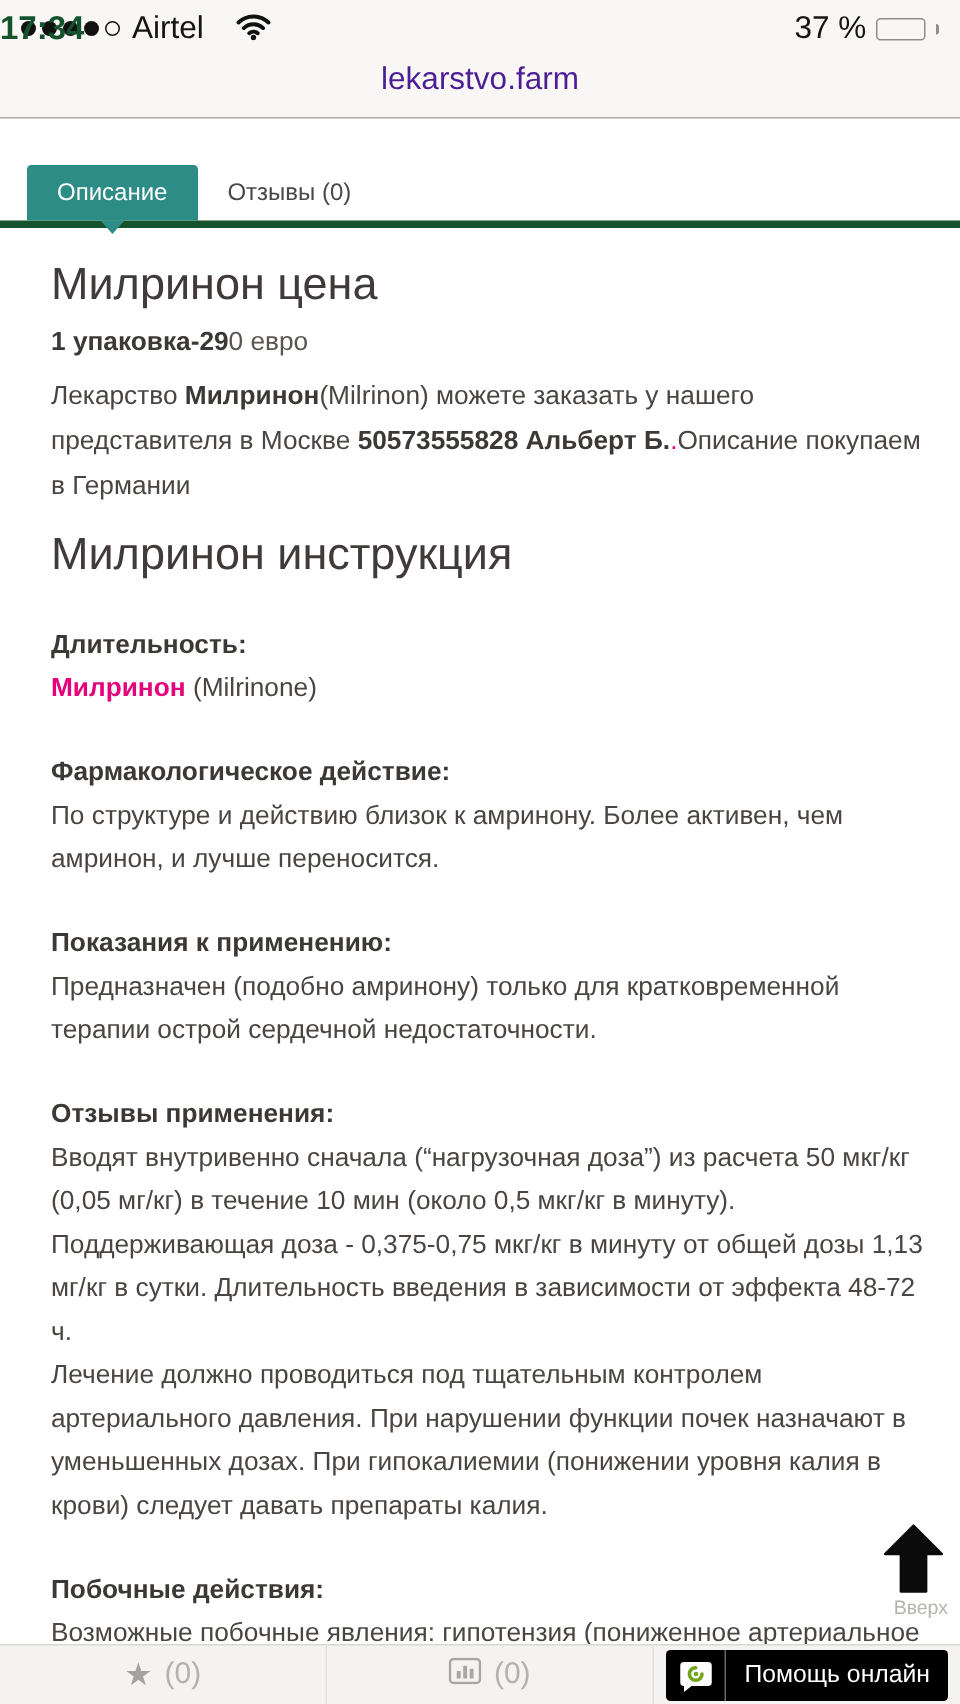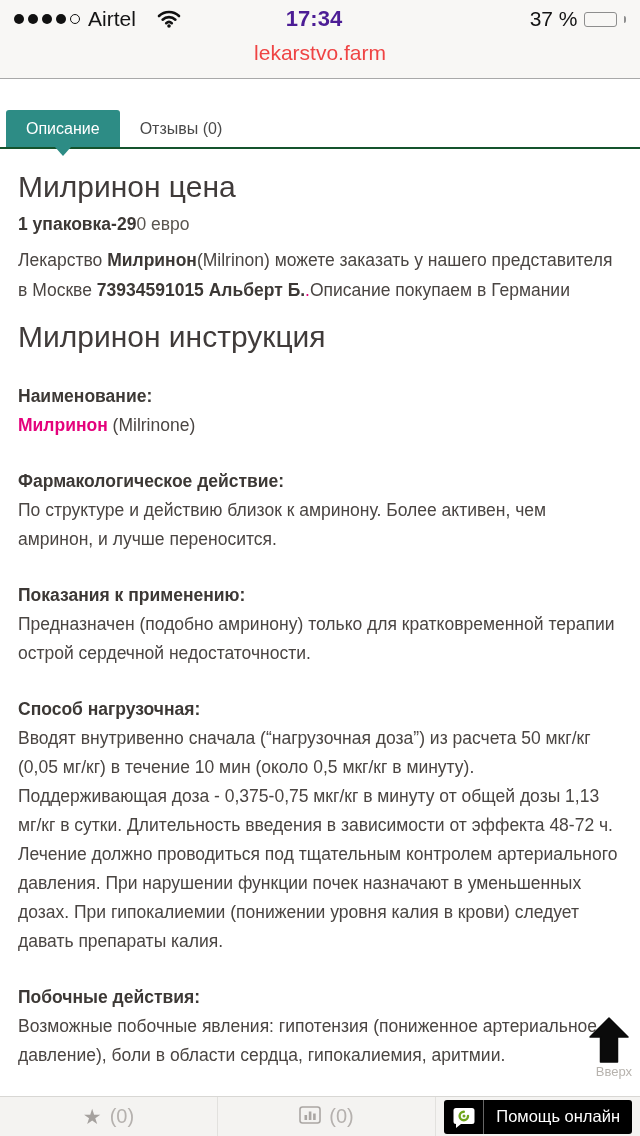--- a/index.html
+++ b/index.html
@@ -12,37 +12,37 @@
     color:#4a4542;
   }
   
   .topbar { background:#f8f7f5; border-bottom:1px solid #a9a9a9; height:79px; position:relative; }
   .status-row { display:flex; align-items:center; padding:6px 14px 0 14px; height:32px; position:relative; }
   .signal { display:flex; align-items:center; gap:4px; margin-right:8px; }
   .dot { width:10px; height:10px; border-radius:50%; background:#111; }
   .dot.hollow { background:transparent; border:1.5px solid #111; }
   .carrier { font-size:21px; color:#141414; margin-right:21px; }
   .wifi { margin-top:2px; }
-  .clock { position:absolute; left:0; right:12px; text-align:center; font-size:22px; font-weight:bold; color:#4c1d95; }
+  .clock { position:absolute; left:0; right:12px; text-align:left; font-size:22px; font-weight:bold; color:#14532d; }
   .batt-group { margin-left:auto; display:flex; align-items:center; gap:6px; }
   .batt-pct { font-size:21px; color:#141414; }
   .batt-body { width:33px; height:15px; border:1px solid #8e8e8e; border-radius:3px; padding:1.5px; position:relative; }
   .batt-fill { width:37%; height:100%; background:#f7c531; border-radius:1px; }
   .batt-cap { width:2.5px; height:7px; background:#8e8e8e; border-radius:0 2px 2px 0; margin-left:1px; }
   .url-row { text-align:center; padding-top:9px; }
-  .url-text { font-size:21px; color:#ef4444; }
+  .url-text { font-size:21px; color:#4c1d95; }
   
-  .tabs { margin-top:31px; padding-left:6px; border-bottom:2px solid #14532d; display:flex; position:relative; }
+  .tabs { margin-top:31px; padding-left:18px; border-bottom:5px solid #14532d; display:flex; position:relative; }
   .tab { font-size:16px; padding:10px 20px 9px 20px; cursor:pointer; }
   .tab.active { background:#2d8c85; color:#ffffff; border-radius:3px 3px 0 0; position:relative; }
   .tab.active::after { content:""; position:absolute; top:100%; left:50%; margin-left:-8px;
       border-left:8px solid transparent; border-right:8px solid transparent; border-top:9px solid #2d8c85; }
   .tab.inactive { color:#494949; }
   
-  .content { padding:0 18px; }
+  .content { padding:0 18px;margin-left:16px; }
   h1, h2 { font-weight:400; color:#403b3a; font-size:30px; line-height:36px; }
   .h-price { margin-top:20px; }
   .price-line { margin-top:9px; font-size:17.5px; color:#5a554f; }
   .h-buy { margin-top:21px; }
   .para { margin-top:10px; font-size:17.5px; line-height:30px; color:#4a4542; }
   .h-instr { margin-top:14px; }
   .sec-label { margin-top:27px; font-size:17.5px; font-weight:bold; color:#3c3835; line-height:29px; }
   .sec-text { font-size:17.5px; line-height:29px; color:#4a4542; white-space:pre-line; }
   .seg-bold { font-weight:bold; color:#3c3835; }
   .seg-pink-bold { font-weight:bold; color:#e4027c; }
@@ -100,34 +100,34 @@
 
 <div class="tabs">
   <div class="tab active">Описание</div>
   <div class="tab inactive">Отзывы (0)</div>
 </div>
 
 <div class="content">
   <h1 class="h-price">Милринон цена</h1>
   <div class="price-line"><span class="seg-bold">1 упаковка-29</span><span class="seg-normal">0 евро</span></div>
 
-  <div class="para"><span class="seg-normal">Лекарство </span><span class="seg-bold">Милринон</span><span class="seg-normal">(Milrinon) можете заказать у нашего представителя в Москве </span><span class="seg-bold">73934591015 Альберт Б.</span><span class="seg-pink">.</span><span class="seg-normal">Описание покупаем в Германии</span></div>
+  <div class="para"><span class="seg-normal">Лекарство </span><span class="seg-bold">Милринон</span><span class="seg-normal">(Milrinon) можете заказать у нашего представителя в Москве </span><span class="seg-bold">50573555828 Альберт Б.</span><span class="seg-pink">.</span><span class="seg-normal">Описание покупаем в Германии</span></div>
 
   <h2 class="h-instr">Милринон инструкция</h2>
 
-  <div class="sec-label">Наименование:</div>
+  <div class="sec-label">Длительность:</div>
   <div class="sec-text"><span class="seg-pink-bold">Милринон</span><span class="seg-normal"> (Milrinone)</span></div>
 
   <div class="sec-label">Фармакологическое действие:</div>
   <div class="sec-text">По структуре и действию близок к амринону. Более активен, чем амринон, и лучше переносится.</div>
 
   <div class="sec-label">Показания к применению:</div>
   <div class="sec-text">Предназначен (подобно амринону) только для кратковременной терапии острой сердечной недостаточности.</div>
 
-  <div class="sec-label">Способ нагрузочная:</div>
+  <div class="sec-label">Отзывы применения:</div>
   <div class="sec-text">Вводят внутривенно сначала (“нагрузочная доза”) из расчета 50 мкг/кг (0,05 мг/кг) в течение 10 мин (около 0,5 мкг/кг в минуту). Поддерживающая доза - 0,375-0,75 мкг/кг в минуту от общей дозы 1,13 мг/кг в сутки. Длительность введения в зависимости от эффекта 48-72 ч.
 Лечение должно проводиться под тщательным контролем артериального давления. При нарушении функции почек назначают в уменьшенных дозах. При гипокалиемии (понижении уровня калия в крови) следует давать препараты калия.</div>
 
   <div class="sec-label">Побочные действия:</div>
   <div class="sec-text">Возможные побочные явления: гипотензия (пониженное артериальное давление), боли в области сердца, гипокалиемия, аритмии.</div>
 
 </div>
 
 <div class="scrolltop">
   <span>

